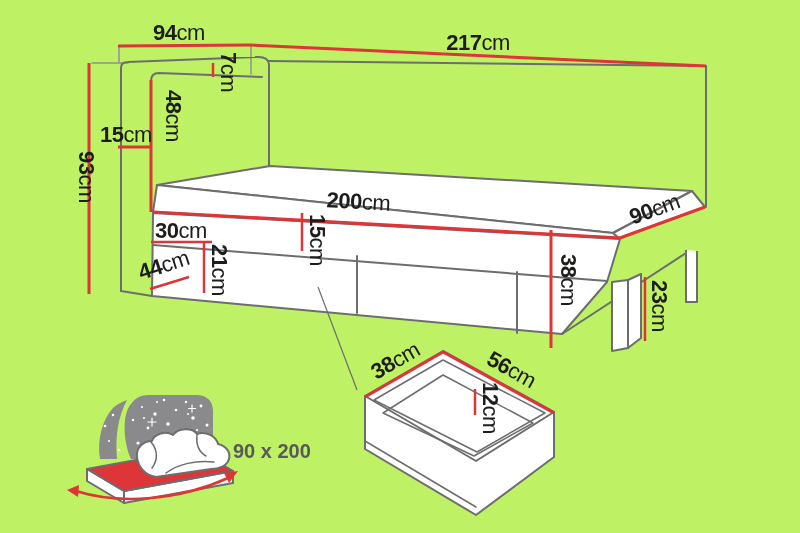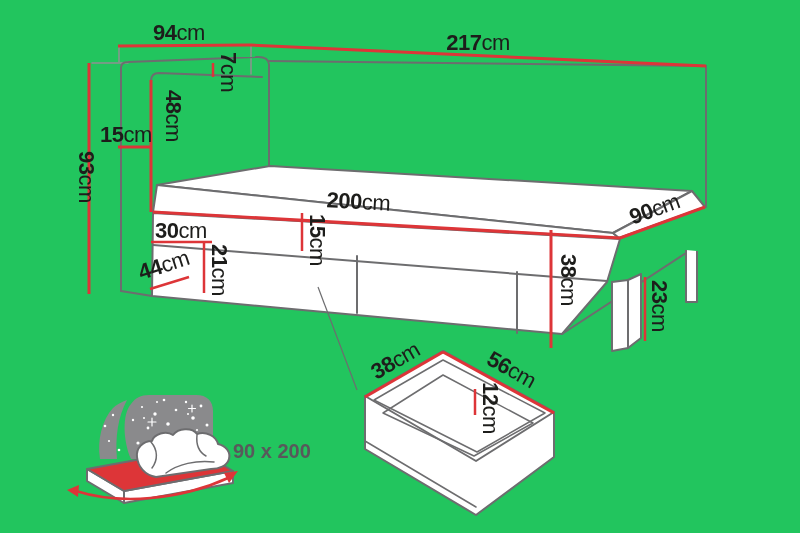--- a/index.html
+++ b/index.html
@@ -1,16 +1,16 @@
 <!DOCTYPE html>
 <html><head>
 <meta charset="utf-8">
 <style>
   html,body{margin:0;padding:0;background:#fff;}
-  .stage{position:relative;width:800px;height:533px;background:#22c55e;overflow:hidden;
+  .stage{position:relative;width:800px;height:533px;background:#bef264;overflow:hidden;
          font-family:"Liberation Sans", sans-serif;}
   svg{position:absolute;left:0;top:0;}
   
   .gline{stroke:#6d6d6f;stroke-width:2;fill:none;stroke-linecap:round;stroke-linejoin:round;}
   .gthin{stroke:#909092;stroke-width:1.5;fill:none;stroke-linecap:round;}
   .leader{stroke:#6d6d6f;stroke-width:1.2;fill:none;}
   .wfill{fill:#ffffff;stroke:#6d6d6f;stroke-width:2;stroke-linejoin:round;}
   .wflat{fill:#ffffff;stroke:none;}
   .rline{stroke:#dd3538;stroke-width:3;fill:none;stroke-linecap:butt;}
   .rthin{stroke:#dd3538;stroke-width:2.5;fill:none;stroke-linecap:butt;}

